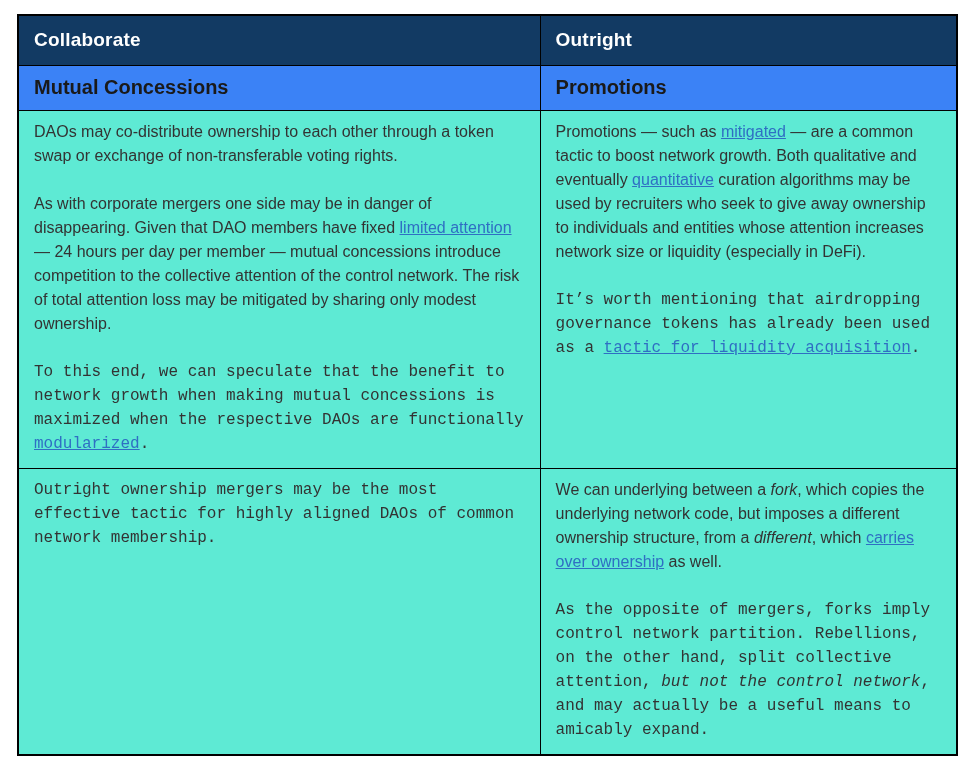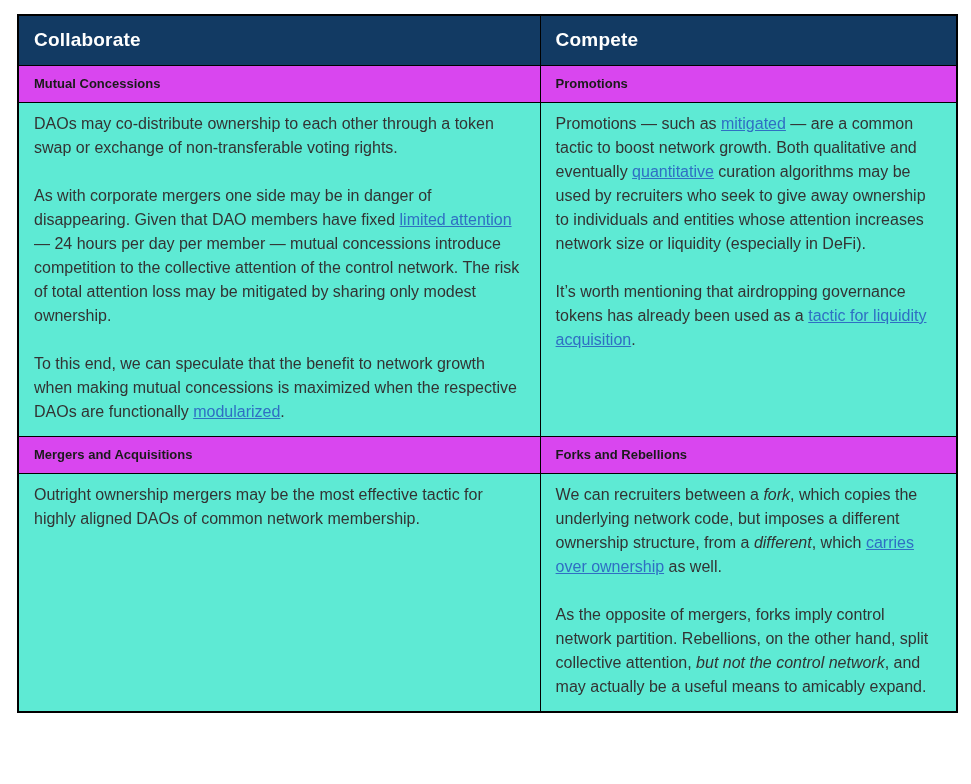--- a/index.html
+++ b/index.html
@@ -30,38 +30,39 @@
   col.col-right { width: 44.4%; }
   tr.header-row th {
     background: #123a63;
     color: #ffffff;
     font-size: 19px;
     font-weight: bold;
     padding: 13px 15px 14px 15px;
     letter-spacing: 0.2px;
   }
   tr.subheader-row td {
-    background: #d946ef;
+    background: #3b82f6;
     color: #1a1a1a;
-    font-size: 13px;
+    font-size: 20px;
     font-weight: bold;
     padding: 10px 15px 11px 15px;
   }
   tr.body-row td {
     background: #5eead4;
     color: #333333;
     font-size: 16px;
     line-height: 24px;
     padding: 9px 15px 12px 15px;
   }
   tr.body-row p {
     margin: 0 0 24px 0;
   }
   tr.body-row p:last-child {
     margin-bottom: 0;
+    font-family: Liberation Mono, monospace;
   }
   tr.body-row a {
     color: #2f6fc3;
     text-decoration: underline;
     cursor: pointer;
   }
   tr.body-row em {
     font-style: italic;
   }
 </style>
@@ -70,47 +71,43 @@
 
 <div class="page">
   <table class="matrix">
     <colgroup>
       <col class="col-left">
       <col class="col-right">
     </colgroup>
     <thead>
       <tr class="header-row">
         <th>Collaborate</th>
-        <th>Compete</th>
+        <th>Outright</th>
       </tr>
     </thead>
     <tbody>
       <tr class="subheader-row">
         <td>Mutual Concessions</td>
         <td>Promotions</td>
       </tr>
       <tr class="body-row">
         <td>
             <p><span>DAOs may co-distribute ownership to each other through a token swap or exchange of non-transferable voting rights.</span></p>
             <p><span>As with corporate mergers one side may be in danger of disappearing. Given that DAO members have fixed </span><a href="#">limited attention</a><span> — 24 hours per day per member — mutual concessions introduce competition to the collective attention of the control network. The risk of total attention loss may be mitigated by sharing only modest ownership.</span></p>
             <p><span>To this end, we can speculate that the benefit to network growth when making mutual concessions is maximized when the respective DAOs are functionally </span><a href="#">modularized</a><span>.</span></p>
           </td>
         <td>
             <p><span>Promotions — such as </span><a href="#">mitigated</a><span> — are a common tactic to boost network growth. Both qualitative and eventually </span><a href="#">quantitative</a><span> curation algorithms may be used by recruiters who seek to give away ownership to individuals and entities whose attention increases network size or liquidity (especially in DeFi).</span></p>
             <p><span>It’s worth mentioning that airdropping governance tokens has already been used as a </span><a href="#">tactic for liquidity acquisition</a><span>.</span></p>
           </td>
       </tr>
-      <tr class="subheader-row">
-        <td>Mergers and Acquisitions</td>
-        <td>Forks and Rebellions</td>
-      </tr>
       <tr class="body-row">
         <td>
             <p><span>Outright ownership mergers may be the most effective tactic for highly aligned DAOs of common network membership.</span></p>
           </td>
         <td>
-            <p><span>We can recruiters between a </span><em>fork</em><span>, which copies the underlying network code, but imposes a different ownership structure, from a </span><em>different</em><span>, which </span><a href="#">carries over ownership</a><span> as well.</span></p>
+            <p><span>We can underlying between a </span><em>fork</em><span>, which copies the underlying network code, but imposes a different ownership structure, from a </span><em>different</em><span>, which </span><a href="#">carries over ownership</a><span> as well.</span></p>
             <p><span>As the opposite of mergers, forks imply control network partition. Rebellions, on the other hand, split collective attention, </span><em>but not the control network</em><span>, and may actually be a useful means to amicably expand.</span></p>
           </td>
       </tr>
     </tbody>
   </table>
 </div>
 
 </body></html>

